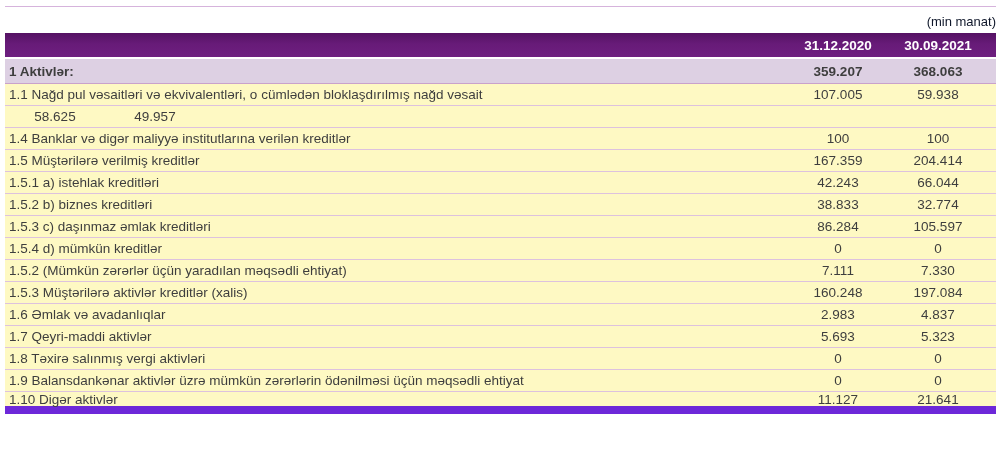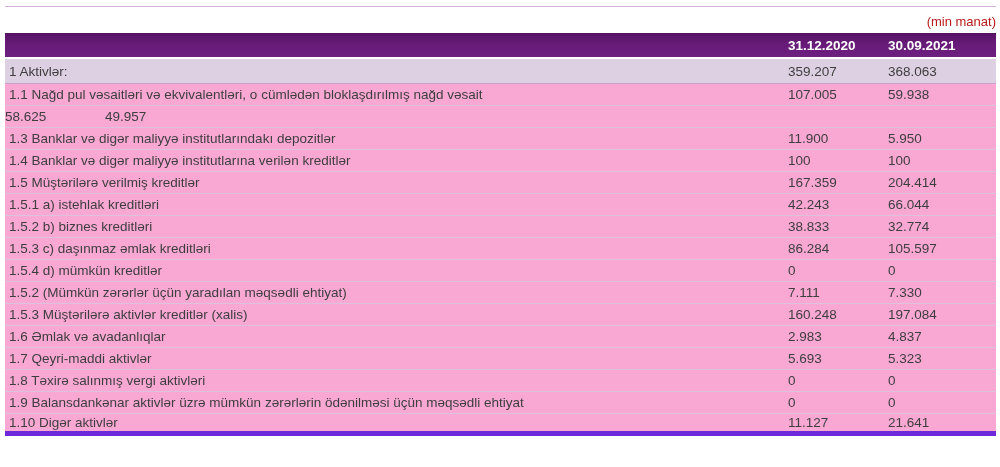--- a/index.html
+++ b/index.html
@@ -8,56 +8,56 @@
     font-family:"Liberation Sans", sans-serif;
     color:#3e3e3e;
     position:relative;
     overflow:hidden;
   }
   .page { position:absolute; left:5px; top:0; width:991px; }
   .top-rule { height:1px; background:#d6b3dc; margin-top:6px; }
   .unit-note {
     text-align:right;
     font-size:13px;
-    color:#b91c1c;
+    color:#0f172a;
     margin-top:7px;
     height:16px;
     line-height:16px;
   }
   .table { margin-top:3px; }
   .row { display:flex; align-items:center; padding-right:8px; }
   .header-row {
     height:24px;
     background:linear-gradient(180deg,#551263 0%, #671b78 45%, #6e1f80 100%);
     color:#ffffff;
     font-weight:bold;
     font-size:13.5px;
     margin-bottom:2px;
   }
   .total-row {
     height:25px;
     background:#ddd0e3;
-    font-weight:normal;
+    font-weight:bold;
     font-size:13.5px;
     border-bottom:1px solid #c9a2cb;
   }
   .data-row {
     height:22px;
     font-size:13.5px;
-    background:#f9a8d4;
+    background:#fef9c3;
     border-bottom:1px solid #ddc2de;
   }
-  .data-row:last-child { border-bottom:5px solid #6d28d9; }
+  .data-row:last-child { border-bottom:8px solid #6d28d9; }
   .cell-label {
     flex:1;
     padding-left:4px;
     white-space:nowrap;
     overflow:hidden;
   }
-  .cell-val { width:100px; text-align:left; white-space:nowrap; }
+  .cell-val { width:100px; text-align:center; white-space:nowrap; }
 </style>
 </head>
 <body>
 
 <div class="page">
   <div class="top-rule"></div>
   <div class="unit-note">(min manat)</div>
 
   <div class="table">
 
@@ -74,25 +74,20 @@
     </div>
 
     <div class="row data-row">
       <div class="cell-label">1.1 Nağd pul vəsaitləri və ekvivalentləri, o cümlədən bloklaşdırılmış nağd vəsait</div>
       <div class="cell-val">107.005</div>
       <div class="cell-val">59.938</div>
     </div>
     <div class="row data-row">
       <div class="cell-val">58.625</div>
       <div class="cell-val">49.957</div>
-    </div>
-    <div class="row data-row">
-      <div class="cell-label">1.3 Banklar və digər maliyyə institutlarındakı depozitlər</div>
-      <div class="cell-val">11.900</div>
-      <div class="cell-val">5.950</div>
     </div>
     <div class="row data-row">
       <div class="cell-label">1.4 Banklar və digər maliyyə institutlarına verilən kreditlər</div>
       <div class="cell-val">100</div>
       <div class="cell-val">100</div>
     </div>
     <div class="row data-row">
       <div class="cell-label">1.5 Müştərilərə verilmiş kreditlər</div>
       <div class="cell-val">167.359</div>
       <div class="cell-val">204.414</div>

